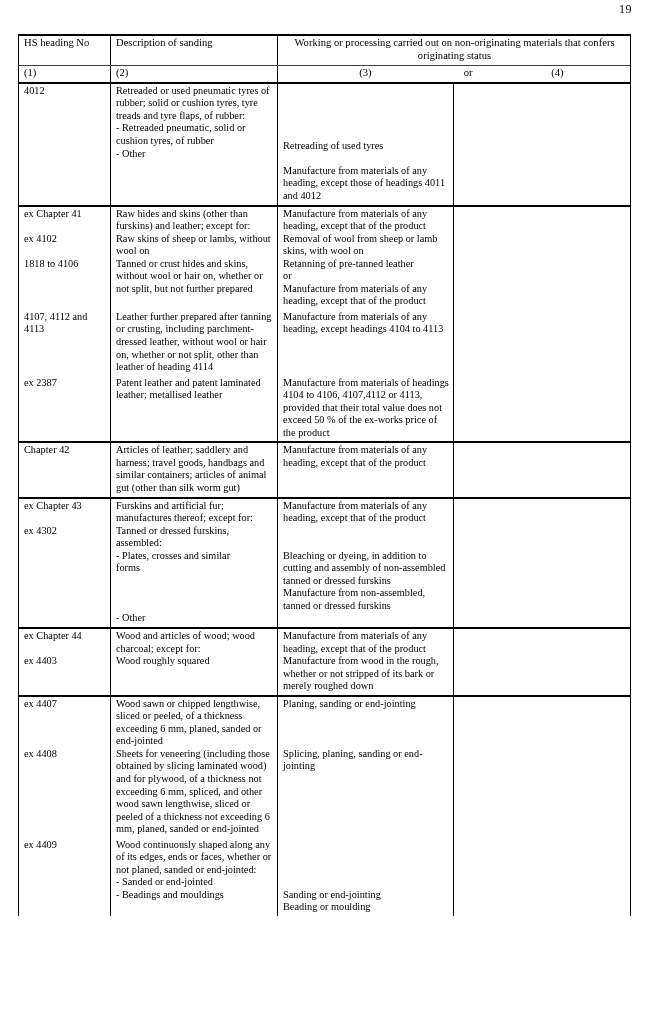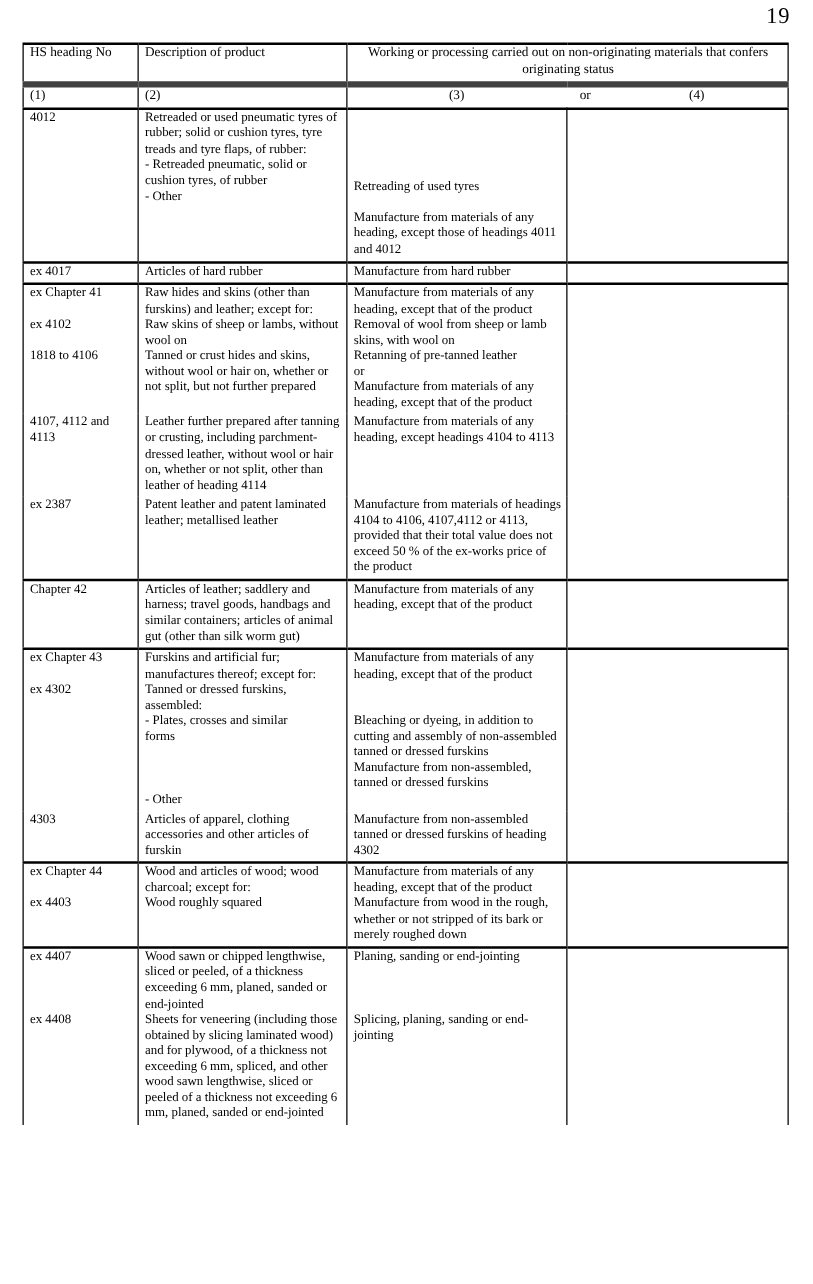--- a/index.html
+++ b/index.html
@@ -18,21 +18,21 @@
   .page {
     position: relative;
     width: 650px;
     height: 1027px;
     box-sizing: border-box;
   }
   .page-number {
     position: absolute;
     top: 2px;
     right: 18px;
-    font-size: 18px;
+    font-size: 12px;
     font-family: "Liberation Serif", "DejaVu Serif", serif;
     letter-spacing: 0.5px;
   }
   .table-wrap {
     position: absolute;
     left: 18px;
     top: 34px;
     width: 612px;
   }
   table.rules {
@@ -52,21 +52,21 @@
   }
   
   col.c1 { width: 92px; }
   col.c2 { width: 167px; }
   col.c3 { width: 176px; }
   col.c4 { width: 177px; }
 
   
   .hdr-top td {
     border-top: 2px solid #000;
-    border-bottom: 5px solid #404040;
+    border-bottom: 1px solid #404040;
     text-align: center;
     padding: 4px 5px 5px 5px;
     font-size: 10.6px;
     margin-top: 22px;
   }
   .hdr-top td.left-al {
     text-align: center;
   }
   .hdr-num td {
     border-bottom: 2px solid #000;
@@ -114,21 +114,21 @@
       <colgroup>
         <col class="c1">
           <col class="c2">
           <col class="c3">
           <col class="c4">
       </colgroup>
       <tbody>
 
         <tr class="hdr-top">
           <td>HS heading No</td>
-          <td>Description of product</td>
+          <td>Description of sanding</td>
           <td class="left-al" colspan="2">Working or processing carried out on non-originating materials that confers originating status</td>
         </tr>
 
         <tr class="hdr-num">
           <td>(1)</td>
           <td>(2)</td>
           <td colspan="2" class="numcell-34">
             <span class="num34">
               <span class="n3">(3)</span>
               <span class="nor">or</span>
@@ -142,26 +142,20 @@
           <td class="col2">Retreaded or used pneumatic tyres of rubber; solid or cushion tyres, tyre treads and tyre flaps, of rubber:
 - Retreaded pneumatic, solid or
    cushion tyres, of rubber
 - Other</td>
           <td class="col3"><span style="display:block;height:55px;"></span><span style="white-space:pre-line;">Retreading of used tyres
 
 Manufacture from materials of any heading, except those of headings 4011 and 4012</span></td>
           <td class="col4"></td>
         </tr>
 
-        <tr class="sep-thick">
-          <td class="col1">ex 4017</td>
-          <td class="col2">Articles of hard rubber</td>
-          <td class="col3">Manufacture from hard rubber</td>
-          <td class="col4"></td>
-        </tr>
 
         <tr class="sep-thick">
           <td class="col1">ex Chapter 41
 
 ex 4102
 
 1818 to 4106</td>
           <td class="col2">Raw hides and skins (other than furskins) and leather; except for:
 Raw skins of sheep or lambs, without wool on
 Tanned or crust hides and skins, without wool or hair on, whether or not split, but not further prepared</td>
@@ -207,26 +201,20 @@
 
 - Other</td>
           <td class="col3">Manufacture from materials of any heading, except that of the product
 
 
 Bleaching or dyeing, in addition to cutting and assembly of non-assembled tanned or dressed furskins
 Manufacture from non-assembled, tanned or dressed furskins</td>
           <td class="col4"></td>
         </tr>
 
-        <tr class="norule">
-          <td class="col1">4303</td>
-          <td class="col2">Articles of apparel, clothing accessories and other articles of furskin</td>
-          <td class="col3">Manufacture from non-assembled tanned or dressed furskins of heading 4302</td>
-          <td class="col4"></td>
-        </tr>
 
         <tr class="sep-thick">
           <td class="col1">ex Chapter 44
 
 ex 4403</td>
           <td class="col2">Wood and articles of wood; wood charcoal; except for:
 Wood roughly squared</td>
           <td class="col3">Manufacture from materials of any heading, except that of the product
 Manufacture from wood in the rough, whether or not stripped of its bark or merely roughed down</td>
           <td class="col4"></td>
@@ -241,17 +229,30 @@
           <td class="col2">Wood sawn or chipped lengthwise, sliced or peeled, of a thickness exceeding 6 mm, planed, sanded or end-jointed
 Sheets for veneering (including those obtained by slicing laminated wood) and for plywood, of a thickness not exceeding 6 mm, spliced, and other wood sawn lengthwise, sliced or peeled of a thickness not exceeding 6 mm, planed, sanded or end-jointed</td>
           <td class="col3">Planing, sanding or end-jointing
 
 
 
 Splicing, planing, sanding or end-jointing</td>
           <td class="col4"></td>
         </tr>
 
+        <tr class="norule bottom-open">
+          <td class="col1">ex 4409</td>
+          <td class="col2">Wood continuously shaped along any of its edges, ends or faces, whether or not planed, sanded or end-jointed:
+- Sanded or end-jointed
+- Beadings and mouldings</td>
+          <td class="col3">
+
+
+
+Sanding or end-jointing
+Beading or moulding</td>
+          <td class="col4"></td>
+        </tr>
 
       </tbody>
     </table>
   </div>
 </div>
 
 </body></html>

